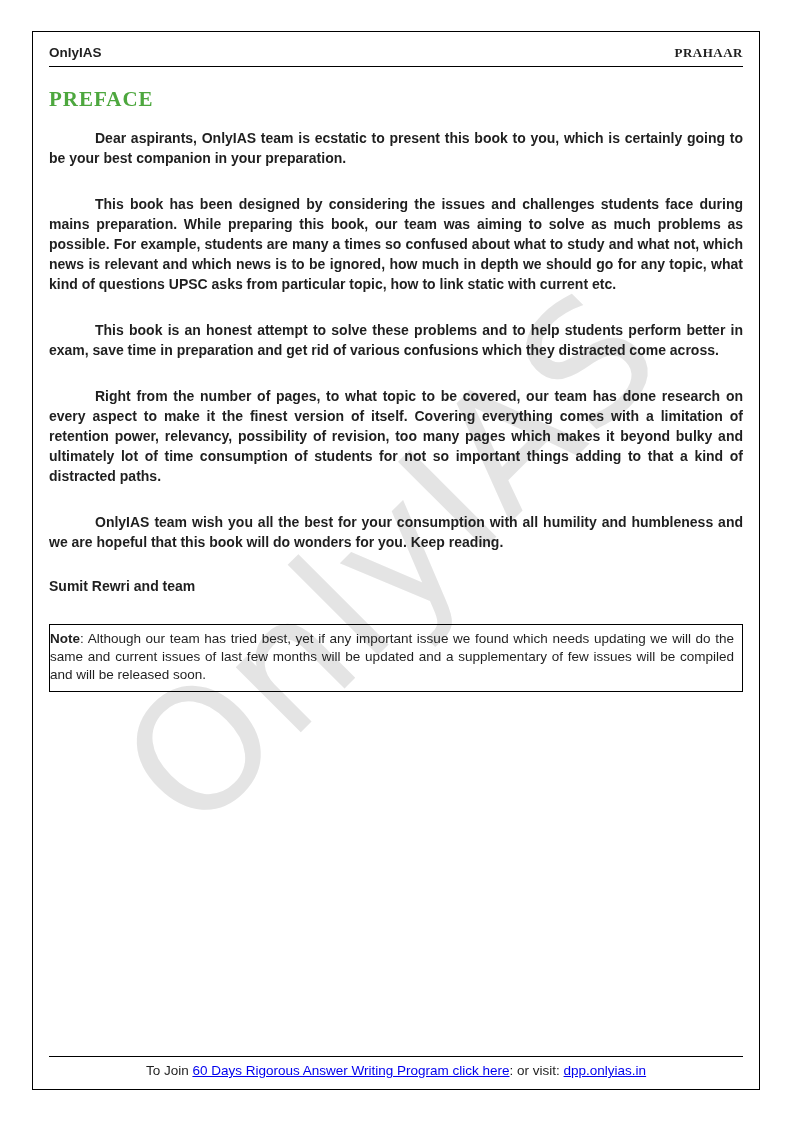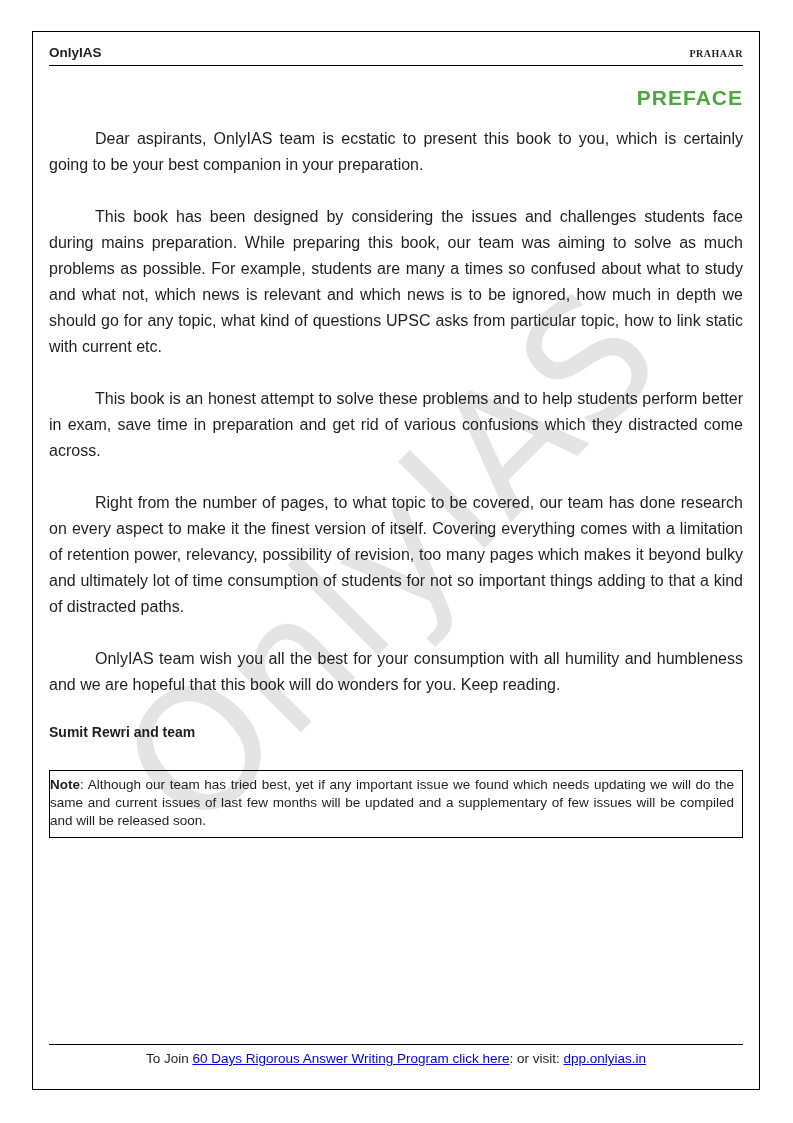--- a/index.html
+++ b/index.html
@@ -23,44 +23,44 @@
     color:var(--watermark-gray);white-space:nowrap;z-index:0;
     user-select:none;pointer-events:none;
   }
   .content{position:relative;z-index:1;padding:0 16px;}
   .header{
     display:flex;justify-content:space-between;align-items:baseline;
     padding:13px 0 5px 0;border-bottom:1.5px solid #000;
   }
   .header-left{font-size:13.5px;font-weight:600;}
   .header-right{
-    font-family:"Liberation Serif",serif;font-weight:700;font-size:10px;
+    font-family:"Liberation Serif",serif;font-weight:700;font-size:13px;
     letter-spacing:.5px;
   }
   .title{
-    text-align:right;margin:20px 0 16px 0;
-    font-family:Liberation Sans, sans-serif;font-weight:700;font-size:21px;
+    text-align:left;margin:20px 0 16px 0;
+    font-family:Liberation Serif, serif;font-weight:700;font-size:21px;
     letter-spacing:1px;color:var(--title-green);
   }
   .body-para{
-    font-size:16px;line-height:26px;text-align:justify;
-    text-indent:46px;margin-bottom:26px;
+    font-size:14px;line-height:20px;text-align:justify;
+    text-indent:46px;margin-bottom:26px;font-weight:bold;
   }
   .signature{
     font-size:14px;font-weight:700;
     margin-top:26px;margin-bottom:0;
   }
   .note-box{
     margin-top:30px;border:1px solid #000;
     padding:5px 8px 7px 0;
     font-size:13.5px;line-height:18px;text-align:justify;
   }
   .note-label{font-weight:700;}
   .footer{
-    position:absolute;left:16px;right:16px;bottom:23px;z-index:1;
+    position:absolute;left:16px;right:16px;bottom:11px;z-index:1;
     border-top:1.5px solid #000;padding-top:6px;
     text-align:center;font-size:13.5px;background:transparent;
   }
   .footer a{color:var(--link-blue);text-decoration:underline;cursor:pointer;}
 </style>
 </head>
 <body>
 
 <div class="page">
 

